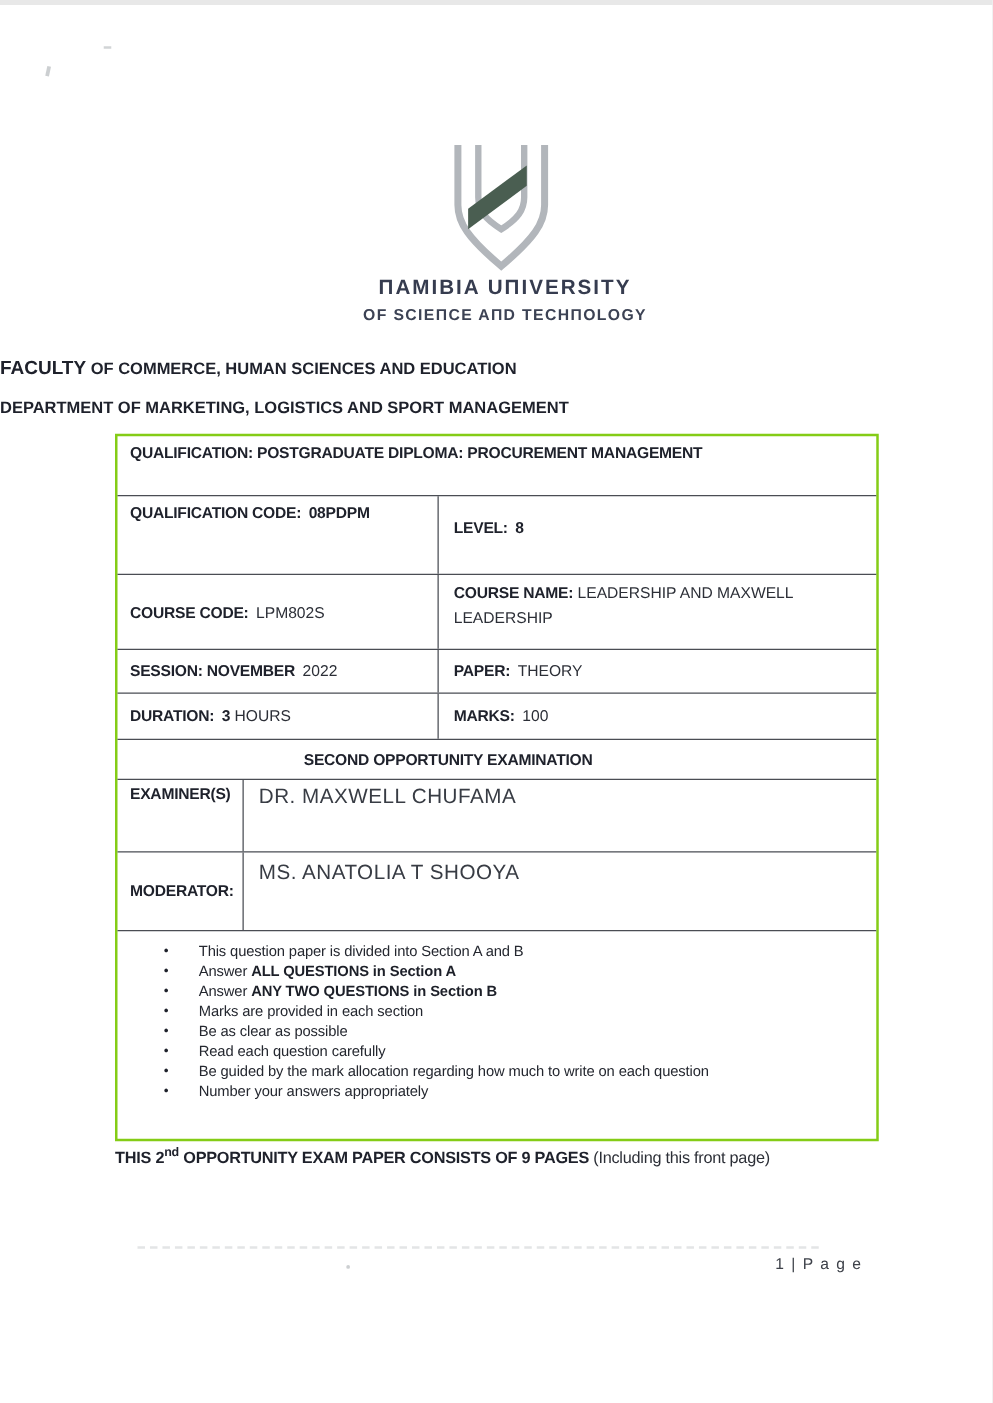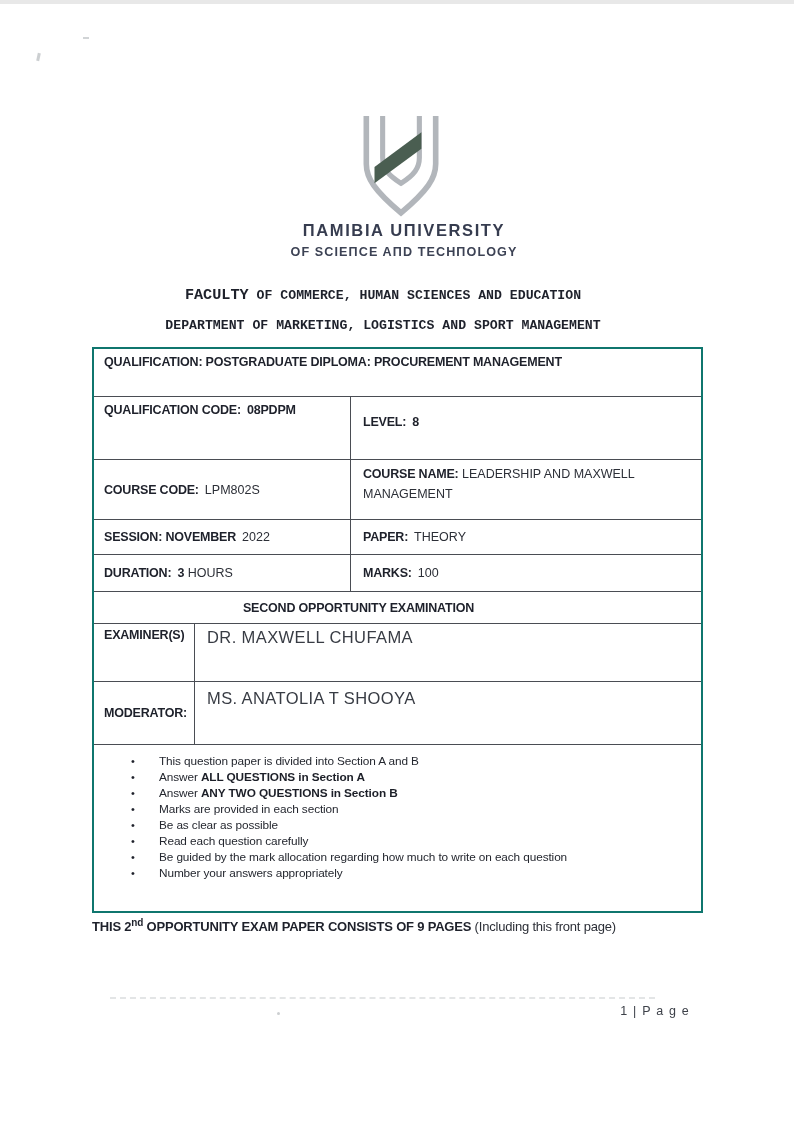--- a/index.html
+++ b/index.html
@@ -16,29 +16,29 @@
   .speck-mark { left:37px; top:49px; width:3px; height:8px; opacity:.5; transform:rotate(12deg); }
   .speck-dot  { left:277px; top:1008px; width:3px; height:3px; opacity:.5; border-radius:50%; }
 
   
   .logo-shield { position:absolute; left:361px; top:111px; width:80px; height:102px; }
   .wordmark { position:absolute; left:24px; top:217px; width:760px; text-align:center; color:#363c4f; }
   .wm1 { font-size:16.5px; font-weight:bold; letter-spacing:1.6px; }
   .wm2 { font-size:12.6px; font-weight:bold; letter-spacing:1.1px; margin-top:5px; color:#3c4254; }
 
   
-  .hdr { position:absolute; left:0; width:766px; text-align:center; color:#1e212b;font-family:Liberation Mono, monospace; }
+  .hdr { position:absolute; left:0; width:766px; color:#1e212b; }
   .hdr-faculty { top:282px; font-size:13.2px; font-weight:bold; }
   .hdr-faculty .big { font-size:15.2px; }
   .hdr-dept { top:314px; font-size:13.2px; font-weight:bold; }
 
   
   .doc-table {
     position:absolute; left:92px; top:343px; width:611px; height:566px;
-    border:2px solid #0f766e; display:flex; flex-direction:column;
+    border:2px solid #84cc16; display:flex; flex-direction:column;
     font-size:12.5px;
   }
   .trow { display:flex; border-top:1.5px solid #4a4d54; }
   .trow:first-child { border-top:none; }
   .lbl { font-weight:bold; color:#1e212b; letter-spacing:-0.2px; }
   .val { font-weight:normal; color:#2c2f37; }
   .gap { display:inline-block; width:6px; }
   .cell { padding:6px 10px; }
   .cell-r { border-left:1.5px solid #4a4d54; padding-left:12px; }
 
@@ -126,21 +126,21 @@
       </div>
     </div>
 
     <div class="trow r3">
       <div class="cell w256 vcenter">
         <span><span class="lbl">COURSE CODE:</span><span class="gap"></span><span class="val">LPM802S</span></span>
       </div>
       <div class="cell cell-r flexfill">
         <span class="lbl">COURSE NAME:</span>
         <span class="val">LEADERSHIP AND MAXWELL</span><br>
-        <span class="val">MANAGEMENT</span>
+        <span class="val">LEADERSHIP</span>
       </div>
     </div>
 
     <div class="trow r4">
       <div class="cell w256 vcenter">
         <span><span class="lbl">SESSION:  NOVEMBER</span><span class="gap"></span><span class="val">2022</span></span>
       </div>
       <div class="cell cell-r flexfill vcenter">
         <span><span class="lbl">PAPER:</span><span class="gap"></span><span class="val">THEORY</span></span>
       </div>

